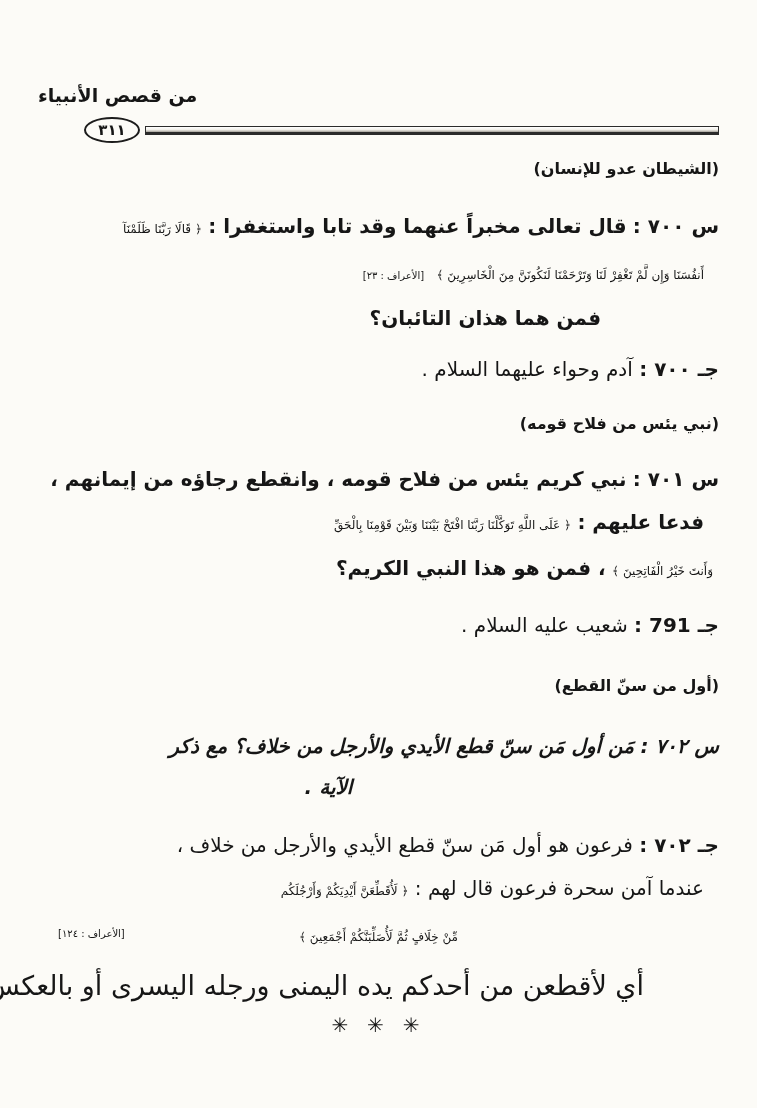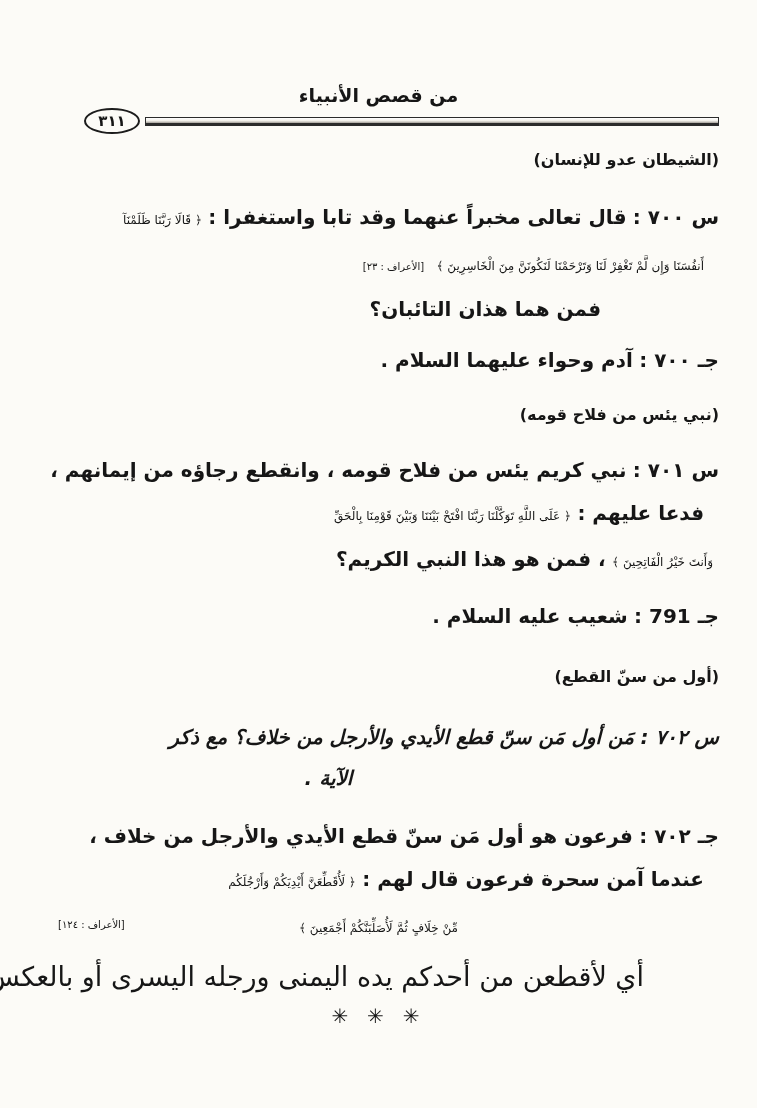--- a/index.html
+++ b/index.html
@@ -4,44 +4,44 @@
 <style>
   * { margin:0; padding:0; box-sizing:border-box; }
   body { background:#e9e7e2; font-family:"DejaVu Sans", sans-serif; }
   .page {
     width:757px; height:1108px; background:#fcfbf7; color:#161616;
     direction:rtl; padding:0 38px; overflow:hidden; position:relative;
     font-family:"DejaVu Sans", sans-serif;
   }
   
   .book-title {
-    padding-top:82px; text-align:center; font-size:19px; font-weight:bold;
+    padding-top:82px; text-align:left; font-size:19px; font-weight:bold;
     line-height:26px;
   }
-  .rule-row { direction:ltr; display:flex; align-items:center; height:26px;text-align:right; }
+  .rule-row { direction:ltr; display:flex; align-items:center; margin-top:9px; height:26px;text-align:right; }
   .page-badge {
     flex:0 0 auto; margin-left:46px; width:56px; height:26px;
     border:2px solid #1c1c1c; border-radius:50%;
     display:flex; align-items:center; justify-content:center;
     font-size:15px; font-weight:bold; background:#fcfbf7;
   }
   .rule-bar {
     flex:1; height:9px; margin-left:5px;
     border:1px solid #2b2b2b; border-bottom-width:3px;
     background:linear-gradient(180deg,#ffffff 0%,#f1efe9 55%,#a39f98 100%);
   }
   
   .section-heading { font-size:16px; font-weight:bold; line-height:32px; }
   .h1 { margin-top:10px; }
   .h2 { margin-top:22px; }
   .h3 { margin-top:28px; }
   
   .line { white-space:nowrap; font-size:20px; line-height:43px; text-align:right; }
   .label, .qtext { font-weight:bold; }
-  .atext { font-weight:bold; }
+  .atext { font-weight:normal; }
   .verse { font-size:12px; font-weight:normal; }
   .verse-ref { font-size:10px; font-weight:normal; padding-right:6px; }
   .ind-sm   { padding-right:15px; }
   .ind-q700 { padding-right:118px; }
   .ind-q701 { padding-right:6px; }
   .ind-q702 { padding-right:100px;text-align:center; }
   .q700 { margin-top:20px; }
   .a700 { margin-top:12px; } .a700 .line { line-height:34px; }
   .q701 { margin-top:18px; }
   .a701 { margin-top:15px; } .a701 .line { line-height:34px; }

